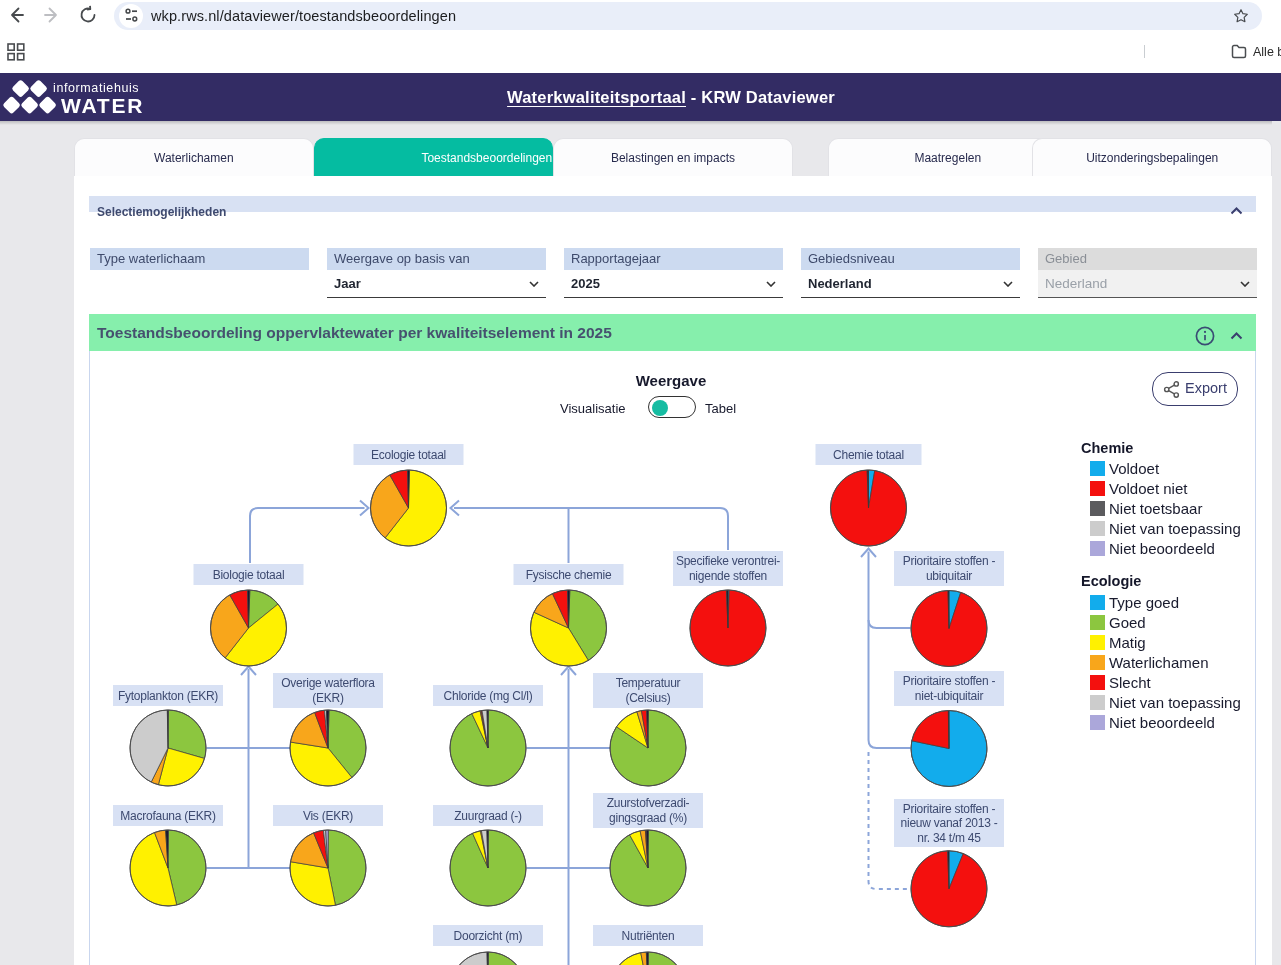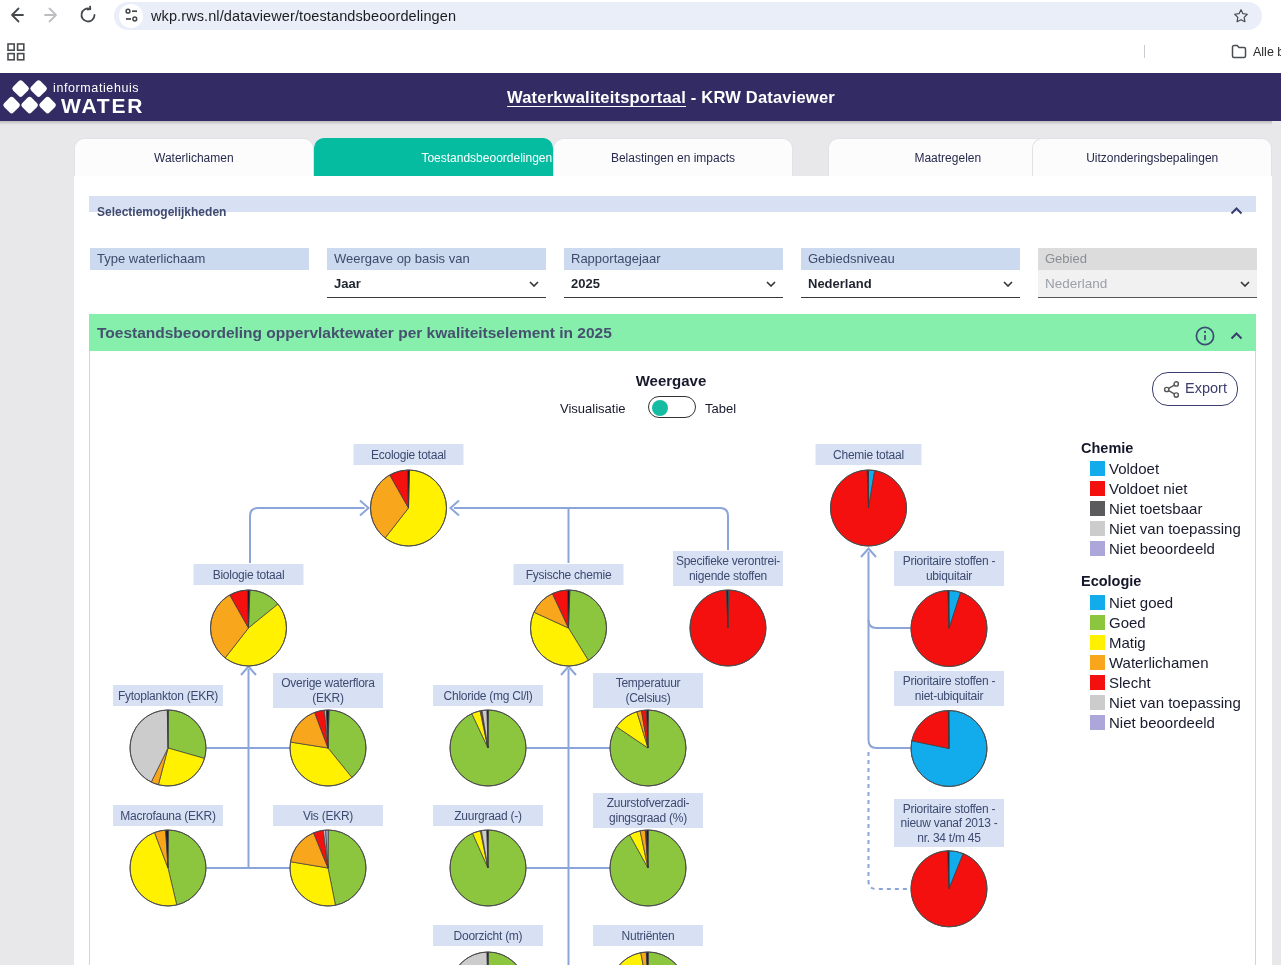--- a/index.html
+++ b/index.html
@@ -361,20 +361,20 @@
 </g>
 </svg>
 
 <div class="lg-h" style="top:440px">Chemie</div>
 <div class="lg-i" style="top:460px"><span class="sq" style="background:#12ACEC"></span><span>Voldoet</span></div>
 <div class="lg-i" style="top:480px"><span class="sq" style="background:#F4100E"></span><span>Voldoet niet</span></div>
 <div class="lg-i" style="top:500px"><span class="sq" style="background:#5B5B5E"></span><span>Niet toetsbaar</span></div>
 <div class="lg-i" style="top:520px"><span class="sq" style="background:#CCCCCC"></span><span>Niet van toepassing</span></div>
 <div class="lg-i" style="top:540px"><span class="sq" style="background:#ABA7DA"></span><span>Niet beoordeeld</span></div>
 <div class="lg-h" style="top:573px">Ecologie</div>
-<div class="lg-i" style="top:594px"><span class="sq" style="background:#12ACEC"></span><span>Niet goed</span></div>
+<div class="lg-i" style="top:594px"><span class="sq" style="background:#12ACEC"></span><span>Type goed</span></div>
 <div class="lg-i" style="top:614px"><span class="sq" style="background:#8CC63F"></span><span>Goed</span></div>
 <div class="lg-i" style="top:634px"><span class="sq" style="background:#FFF100"></span><span>Matig</span></div>
 <div class="lg-i" style="top:654px"><span class="sq" style="background:#F8A61B"></span><span>Waterlichamen</span></div>
 <div class="lg-i" style="top:674px"><span class="sq" style="background:#F4100E"></span><span>Slecht</span></div>
 <div class="lg-i" style="top:694px"><span class="sq" style="background:#CCCCCC"></span><span>Niet van toepassing</span></div>
 <div class="lg-i" style="top:714px"><span class="sq" style="background:#ABA7DA"></span><span>Niet beoordeeld</span></div>
 <div class="gray-right"></div>
 
 </body></html>

